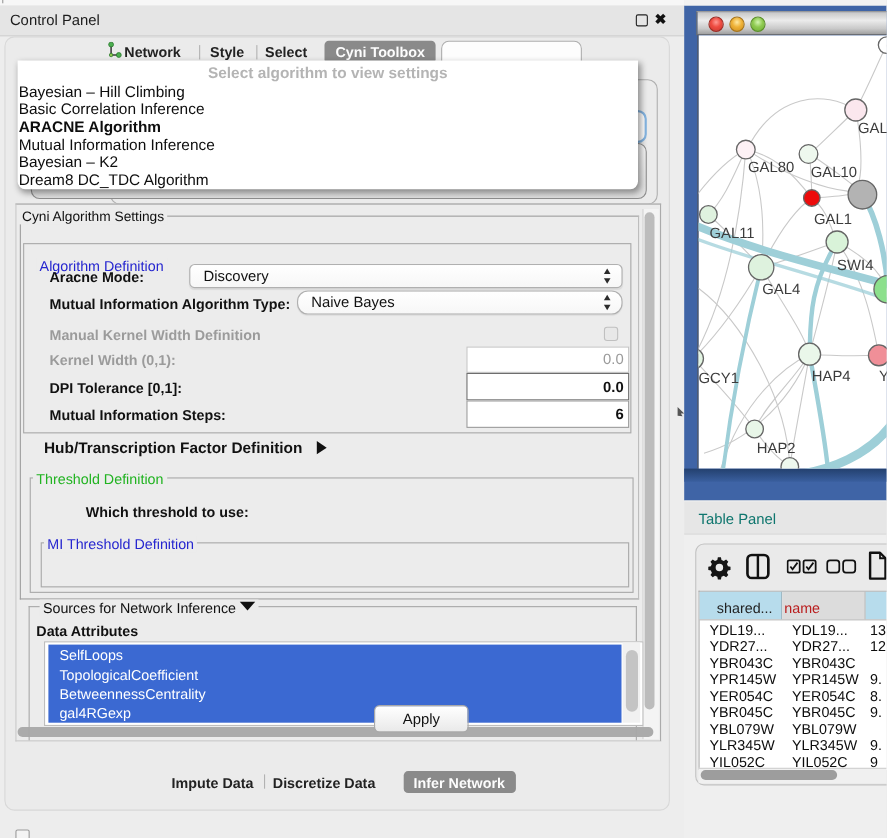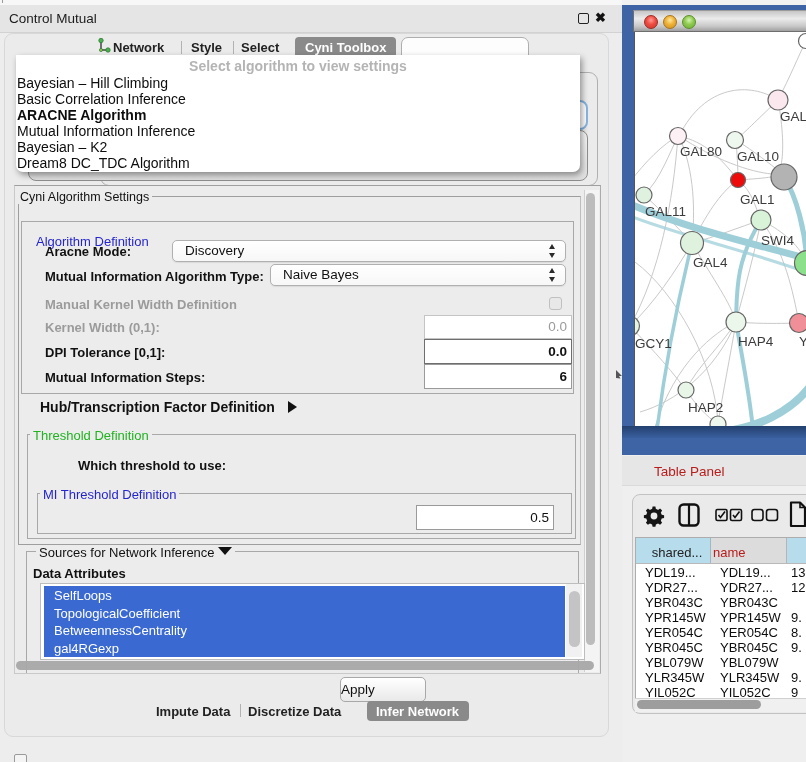--- a/index.html
+++ b/index.html
@@ -16,21 +16,21 @@
 </style>
 </head>
 <body>
 <div id="stage">
 
 <div class="abs" style="left:0;top:0;width:622px;height:762px;background:#ededed;"></div>
 <div class="abs" style="left:0;top:0;width:622px;height:5px;background:#f7f7f7;"></div>
 <div class="abs" style="left:2px;top:0;width:1px;height:3px;background:#9a9a9a;"></div>
 
 <div class="abs" style="left:0;top:5px;width:622px;height:27px;background:#e5e5e5;border-bottom:1px solid #d2d2d2;"></div>
-<div class="abs" style="left:9px;top:11px;font-size:13.5px;color:#1c1c1c;">Control Mutual</div>
+<div class="abs" style="left:9px;top:11px;font-size:13.5px;color:#1c1c1c;">Control Panel</div>
 <div class="abs" style="left:578px;top:13px;width:9px;height:9px;border:1.5px solid #222;border-radius:2px;"></div>
 <div class="abs" style="left:595px;top:10px;font-size:13px;font-weight:bold;color:#111;">✖</div>
 
 <div class="abs" style="left:4px;top:33px;width:603px;height:702px;background:#ebebeb;border:1px solid #d8d8d8;border-radius:9px;"></div>
 
 <div class="abs" style="left:401px;top:37px;width:126px;height:25px;background:#fdfdfd;border:1px solid #aeaeae;border-radius:7px;"></div>
 <div class="abs" style="left:295px;top:37px;width:101px;height:21px;background:#8a8a8a;border-radius:4px;"></div>
 <svg class="abs" style="left:97px;top:38px;" width="14" height="15" viewBox="0 0 14 15">
   <line x1="4" y1="3" x2="4" y2="12" stroke="#3a3a3a" stroke-width="1.4"></line>
   <line x1="4" y1="12" x2="11" y2="12" stroke="#3a3a3a" stroke-width="1.4"></line>
@@ -63,21 +63,21 @@
 <div class="abs" style="left:21px;top:221px;width:551px;height:171px;border:1px solid #a8a8a8;"></div>
 <div class="abs" style="left:33px;top:214px;background:#ececec;padding:0 3px;font-size:13px;color:#2525cf;margin-top:20px;">Algorithm Definition</div>
 
 <div class="abs lbl bold" style="left:45px;top:244px;">Aracne Mode:</div>
 <div class="abs combo" style="left:172px;top:240px;width:392px;height:20px;">
   <span class="ct">Discovery</span>
       <span class="arrows"></span>
 </div>
 
 <div class="abs lbl bold" style="left:45px;top:269px;">Mutual Information Algorithm Type:</div>
-<div class="abs combo" style="left:270px;top:264px;width:294px;height:20px;">
+<div class="abs combo" style="left:270px;top:264px;width:294px;height:20px;border-radius:10px;">
   <span class="ct">Naive Bayes</span>
       <span class="arrows"></span>
 </div>
 
 <div class="abs lbl bold" style="left:45px;top:297px;color:#9b9b9b;">Manual Kernel Width Definition</div>
 <div class="abs" style="left:549px;top:297px;width:11px;height:11px;border:1px solid #c0c0c0;border-radius:3px;background:#e8e8e8;"></div>
 
 <div class="abs lbl bold" style="left:45px;top:320px;color:#9b9b9b;">Kernel Width (0,1):</div>
 <div class="abs" style="left:424px;top:315px;width:142px;height:22px;background:#fff;border:1px solid #c4c4c4;font-size:13.5px;color:#9b9b9b;text-align:right;line-height:22px;padding-right:4px;">0.0</div>
 
@@ -91,37 +91,36 @@
 <svg class="abs" style="left:286px;top:400px;" width="12" height="14" viewBox="0 0 12 14">
       <path d="M2,1 L11,7 L2,13 Z" fill="#111"></path>
     </svg>
 
 <div class="abs" style="left:27px;top:434px;width:547px;height:103px;border:1px solid #a8a8a8;"></div>
 <div class="abs" style="left:30px;top:428px;background:#ececec;padding:0 3px;font-size:13px;color:#21b321;">Threshold Definition</div>
 <div class="abs lbl bold" style="left:78px;top:458px;">Which threshold to use:</div>
 
 <div class="abs" style="left:37px;top:493px;width:533px;height:39px;border:1px solid #a8a8a8;"></div>
 <div class="abs" style="left:40px;top:487px;background:#ececec;padding:0 3px;font-size:13px;color:#2525cf;">MI Threshold Definition</div>
-<div class="abs" style="left:416px;top:505px;width:132px;height:23px;background:#fff;border:1px solid #9a9a9a;font-size:13.5px;color:#111;text-align:right;line-height:23px;padding-right:4px;">0.5</div>
 
 <div class="abs" style="left:26px;top:551px;width:551px;height:121px;border:1px solid #a8a8a8;border-bottom:none;"></div>
 <div class="abs" style="left:36px;top:545px;background:#ececec;padding:0 3px;font-size:13px;color:#111;">Sources for Network Inference <span style="display:inline-block;vertical-align:2px;width:0;height:0;border-left:7px solid transparent;border-right:7px solid transparent;border-top:8px solid #111;"></span></div>
 <div class="abs lbl bold" style="left:33px;top:566px;">Data Attributes</div>
 
 <div class="abs" style="left:40px;top:583px;width:543px;height:75px;background:#fff;border:1px solid #bdbdbd;"></div>
 <div class="abs" style="left:44px;top:586px;width:521px;height:71px;background:#3b69d2;"></div>
 <div class="abs" style="left:54px;top:587px;font-size:13px;color:#fff;line-height:17.5px;">SelfLoops<br>TopologicalCoefficient<br>BetweennessCentrality<br>gal4RGexp</div>
 <div class="abs" style="left:566px;top:584px;width:16px;height:73px;background:#f1f1f1;"></div>
 <div class="abs" style="left:569px;top:591px;width:11px;height:56px;background:#c4c4c4;border-radius:6px;"></div>
 
 <div class="abs" style="left:16px;top:55px;width:564px;height:117px;background:#fff;border-radius:0 0 7px 7px;box-shadow:2px 3px 6px rgba(0,0,0,0.40);"></div>
 <div class="abs" style="left:16px;top:58px;width:564px;text-align:center;font-size:14px;font-weight:bold;color:#b4b4b4;">Select algorithm to view settings</div>
 <div class="abs" style="left:17px;top:75px;font-size:14px;color:#0d0d0d;line-height:16px;">Bayesian – Hill Climbing<br>Basic Correlation Inference<br><span style="font-weight:bold;">ARACNE Algorithm</span><br>Mutual Information Inference<br>Bayesian – K2<br>Dream8 DC_TDC Algorithm</div>
 
-<div class="abs" style="left:340px;top:641px;width:84px;height:23px;background:linear-gradient(#ffffff,#f2f2f2 60%,#e9e9e9);border:1px solid #a8a8a8;border-radius:5px;text-align:left;line-height:23px;font-size:13.5px;color:#111;margin-top:36px;">Apply</div>
+<div class="abs" style="left:340px;top:641px;width:84px;height:23px;background:linear-gradient(#ffffff,#f2f2f2 60%,#e9e9e9);border:1px solid #a8a8a8;border-radius:5px;text-align:center;line-height:23px;font-size:13.5px;color:#111;">Apply</div>
 <div class="abs" style="left:367px;top:701px;width:102px;height:20px;background:#8a8a8a;border-radius:4px;"></div>
 <div class="abs lbl bold" style="left:156px;top:704px;color:#222;">Impute Data</div>
 <div class="abs" style="left:240px;top:704px;width:1px;height:13px;background:#b2b2b2;"></div>
 <div class="abs lbl bold" style="left:248px;top:704px;color:#222;">Discretize Data</div>
 <div class="abs lbl bold" style="left:376px;top:704px;color:#fdfdfd;">Infer Network</div>
 <div class="abs" style="left:14px;top:754px;width:11px;height:10px;border:1px solid #9a9a9a;border-radius:2px;background:#f4f4f4;"></div>
 
 <svg class="abs" style="left:615px;top:369px;" width="8" height="10" viewBox="0 0 8 10">
       <path d="M1,9 L1,1 L7,7 L4,7 L5.5,9.5 Z" fill="#555"></path>
     </svg>
@@ -205,21 +204,21 @@
   <text x="58" y="235">GAL4</text>
   <text x="103" y="314">HAP4</text>
   <text x="164" y="314">Y</text>
   <text x="0" y="316">GCY1</text>
   <text x="53" y="380">HAP2</text>
 </g>
 </svg>
 
 <div class="abs" style="left:622px;top:455px;width:184px;height:307px;background:#efefef;"></div>
 <div class="abs" style="left:622px;top:456px;width:184px;height:29px;background:#e6e6e6;border-bottom:1px solid #dadada;"></div>
-<div class="abs" style="left:654px;top:464px;font-size:13.5px;color:#b91c1c;">Table Panel</div>
+<div class="abs" style="left:635px;top:464px;font-size:13.5px;color:#0f766e;">Table Panel</div>
 
 <div class="abs" style="left:632px;top:494px;width:180px;height:218px;background:#eaeaea;border:1px solid #c2c2c2;border-radius:8px;"></div>
 
 <svg class="abs" style="left:642px;top:504px;" width="24" height="24" viewBox="0 0 24 24">
  <g fill="#151515" fill-rule="evenodd">
  <path d="M10.6,2.6 h2.8 l0.5,2.4 a7,7 0 0 1 2.1,0.9 l2.1,-1.3 2,2 -1.3,2.1 a7,7 0 0 1 0.9,2.1 l2.4,0.5 v2.8 l-2.4,0.5 a7,7 0 0 1 -0.9,2.1 l1.3,2.1 -2,2 -2.1,-1.3 a7,7 0 0 1 -2.1,0.9 l-0.5,2.4 h-2.8 l-0.5,-2.4 a7,7 0 0 1 -2.1,-0.9 l-2.1,1.3 -2,-2 1.3,-2.1 a7,7 0 0 1 -0.9,-2.1 l-2.4,-0.5 v-2.8 l2.4,-0.5 a7,7 0 0 1 0.9,-2.1 l-1.3,-2.1 2,-2 2.1,1.3 a7,7 0 0 1 2.1,-0.9 Z M12,8.6 A3.4,3.4 0 1 0 12,15.4 A3.4,3.4 0 1 0 12,8.6 Z"></path>
  </g>
 </svg>
 <svg class="abs" style="left:678px;top:503px;" width="22" height="24" viewBox="0 0 22 24">
  <rect x="1.5" y="1.5" width="19" height="21" rx="4" fill="none" stroke="#111" stroke-width="2.4"></rect>

